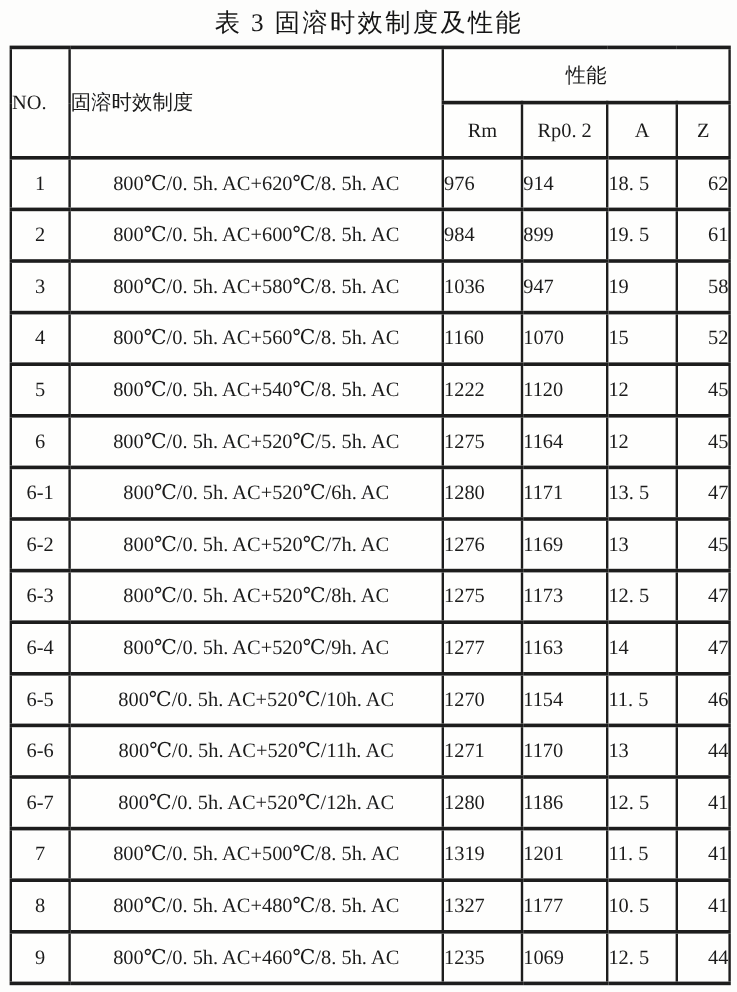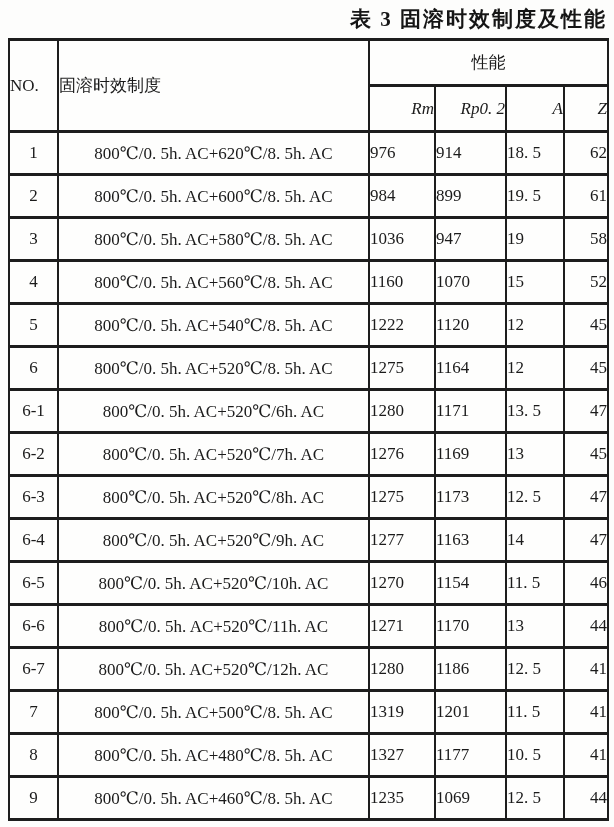--- a/index.html
+++ b/index.html
@@ -11,22 +11,22 @@
     overflow: hidden;
     font-family: "Liberation Serif", "DejaVu Serif", serif;
     color: #1b1b1b;
   }
   .page {
     padding: 2px 7px 0 8px;
     box-sizing: border-box;
   }
   .table-title {
     font-size: 21px;
-    font-weight: bold;
-    text-align: right;
+    font-weight: normal;
+    text-align: center;
     margin: 3px 0 5px 0;
     letter-spacing: 2px;
     color: #151515;
   }
   table.doc-table {
     border-collapse: collapse;
     table-layout: fixed;
     width: 599px;
   }
   .doc-table th, .doc-table td {
@@ -38,21 +38,21 @@
     font-size: 17px;
     padding: 0;
     overflow: hidden;
     white-space: nowrap;
     background: #fefefd;
   }
   .doc-table thead tr { height: 46px; }
   .doc-table tbody tr { height: 43px; }
   .th-perf { font-size: 20px; }
   .th-no, .th-regime { font-size: 18px; text-align: left; }
-  .th-sub { font-size: 18px; text-align: right; font-style: italic; }
+  .th-sub { font-size: 18px; text-align: center; }
   .c-no { text-align: center; }
   .c-regime { text-align: center; padding-left: 11px; }
   .c-rm, .c-rp { text-align: left; padding-left: 11px; }
   .c-a { text-align: left; }
   .c-z { text-align: right; }
   
   col.w-no { width: 49px; }
   col.w-regime { width: 311px; }
   col.w-rm { width: 66px; }
   col.w-rp { width: 71px; }
@@ -124,21 +124,21 @@
         <tr>
     <td class="c-no">5</td>
     <td class="c-regime">800℃/0. 5h. AC+540℃/8. 5h. AC</td>
     <td class="c-rm">1222</td>
     <td class="c-rp">1120</td>
     <td class="c-a">12</td>
     <td class="c-z">45</td>
   </tr>
         <tr>
     <td class="c-no">6</td>
-    <td class="c-regime">800℃/0. 5h. AC+520℃/8. 5h. AC</td>
+    <td class="c-regime">800℃/0. 5h. AC+520℃/5. 5h. AC</td>
     <td class="c-rm">1275</td>
     <td class="c-rp">1164</td>
     <td class="c-a">12</td>
     <td class="c-z">45</td>
   </tr>
         <tr>
     <td class="c-no">6-1</td>
     <td class="c-regime">800℃/0. 5h. AC+520℃/6h. AC</td>
     <td class="c-rm">1280</td>
     <td class="c-rp">1171</td>

